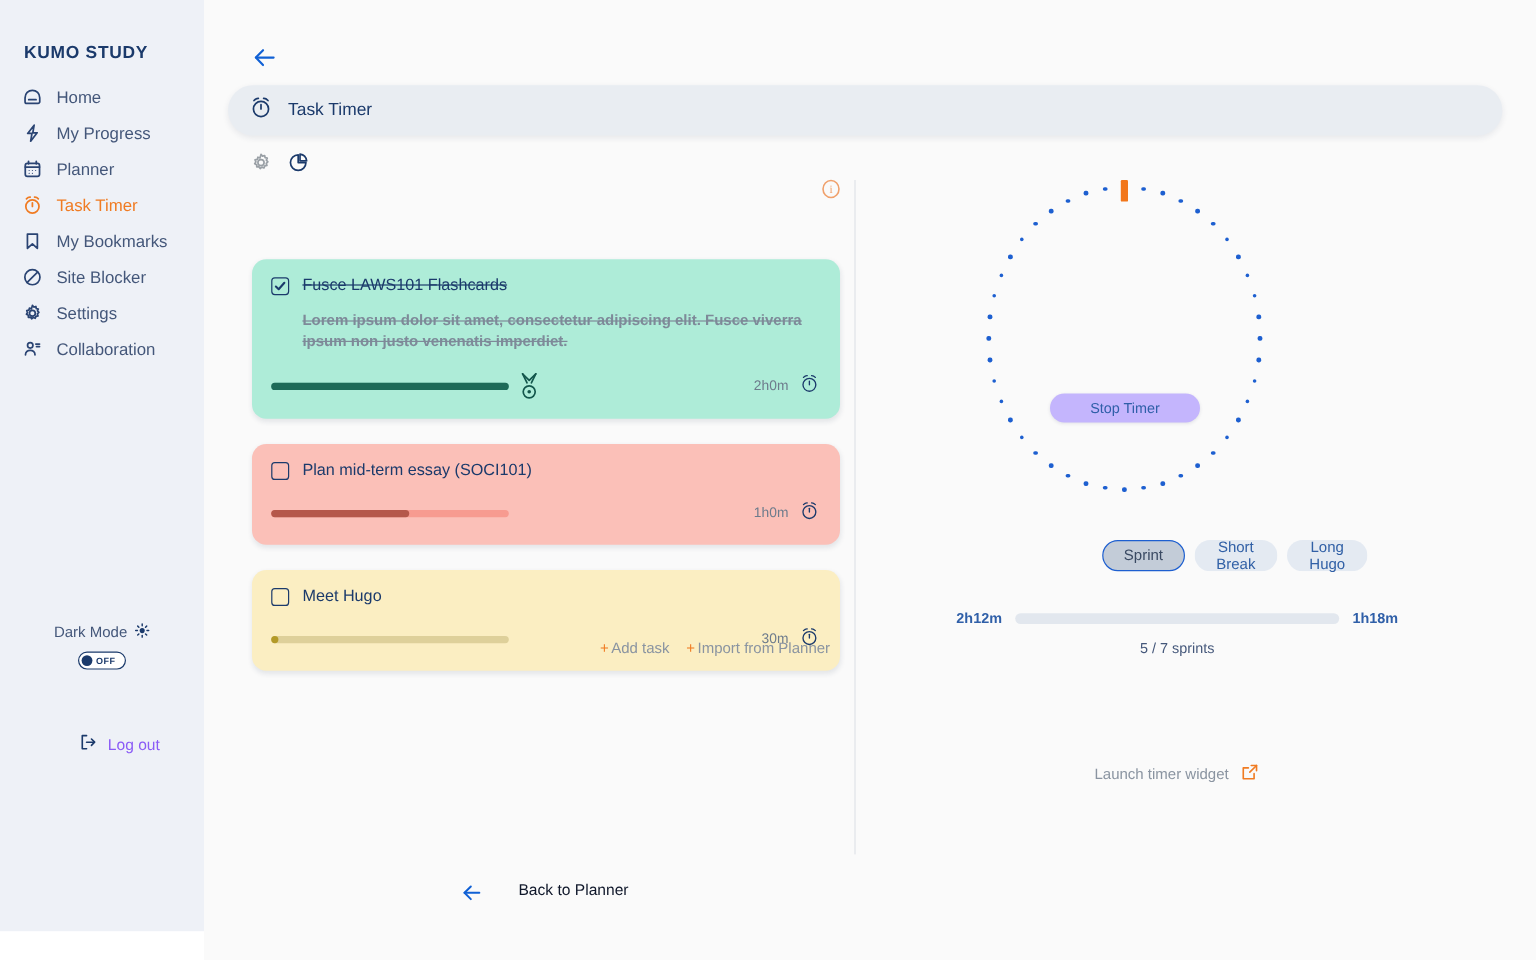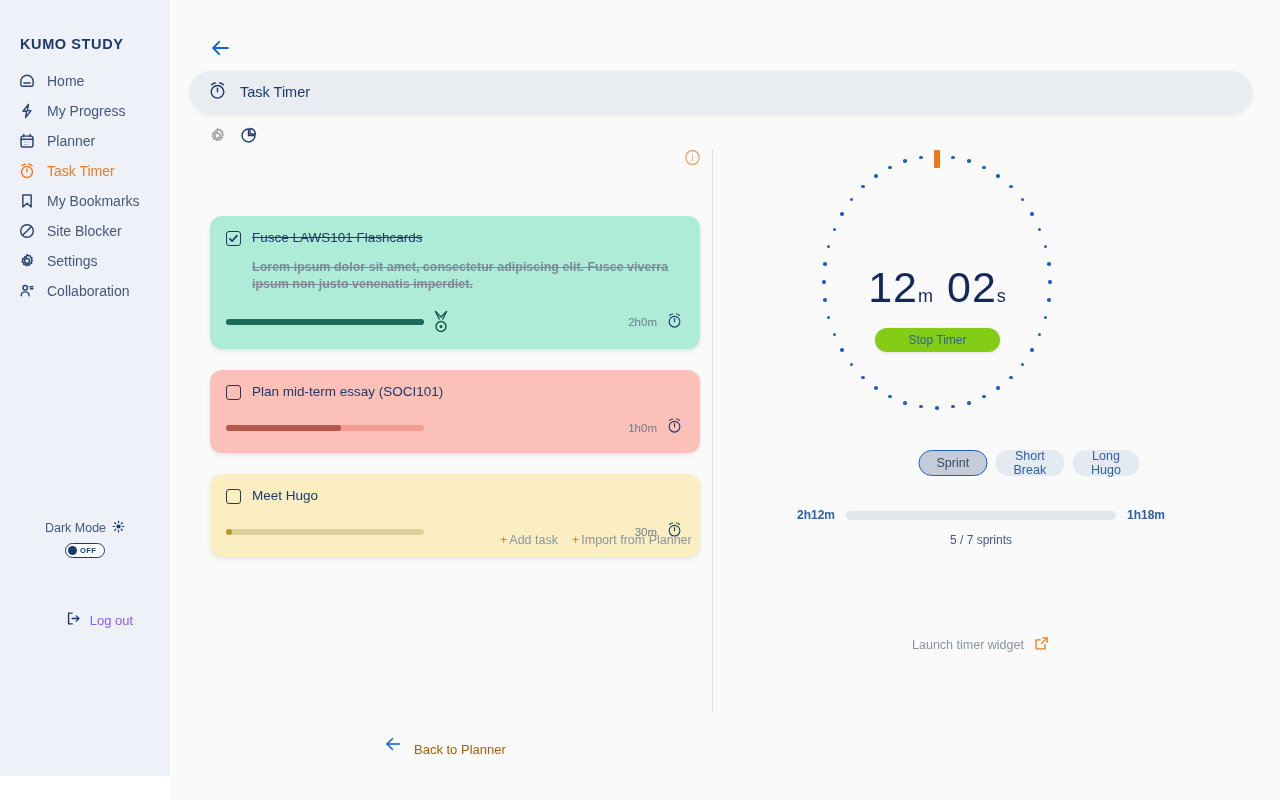--- a/index.html
+++ b/index.html
@@ -134,21 +134,21 @@
   .dial-mark { position: absolute; width: 6px; height: 18px; background: #f2761a; left: 50%; margin-left: -3px; top: -2px; border-radius: 1px; }
   .timer-text {
     position: absolute; left: 0; top: 113px; width: 240px; text-align: center;
     color: #11285c; white-space: nowrap;
   }
   .timer-text .big { font-size: 43px; letter-spacing: 1px; font-weight: 400; }
   .timer-text .unit { font-size: 18px; }
   .timer-text .gap { display: inline-block; width: 14px; }
   .stop-btn {
     position: absolute; left: 58px; top: 178px; width: 125px; height: 24px;
-    background: #84cc16; border-radius: 12px; border: none;
+    background: #c4b5fd; border-radius: 12px; border: none;
     color: #2f5fa8; font-size: 12px; font-family: "Liberation Sans", sans-serif;
     cursor: pointer; box-shadow: 0 1px 3px rgba(30,45,80,0.12);
   }
 
   .modes { position: absolute; left: 317px; top: 300px; display: flex; gap: 8px; transform: translateX(-50%); }
   .mode-btn {
     height: 26px; border-radius: 13px; padding: 0 17px;
     display: flex; align-items: center; justify-content: center;
     font-size: 12.5px; color: #3160a6; background: #e4eaf2;
     border: 1.6px solid transparent; cursor: pointer;
@@ -164,22 +164,22 @@
 
   .launch-row {
     position: absolute; left: 0; top: 485px; width: 538px;
     display: flex; align-items: center; justify-content: center; gap: 9px;
     font-size: 12.5px; color: #8a94a1; cursor: pointer;
   }
   .launch-row svg { stroke: #f07b22; fill: none; stroke-width: 1.6; stroke-linecap: round; stroke-linejoin: round; }
 
   .back-planner {
     position: absolute; left: 214px; top: 734px;
-    display: flex; align-items: flex-end; gap: 10px;
-    font-size: 13px; color: #a16207; cursor: pointer;
+    display: flex; align-items: flex-start; gap: 28px;
+    font-size: 13px; color: #0f172a; cursor: pointer;
   }
   .back-planner svg { stroke: #1161d5; fill: none; stroke-width: 1.8; stroke-linecap: round; stroke-linejoin: round; }
 </style>
 </head>
 <body>
 
 <div id="app">
 
   <aside id="sidebar">
     <div class="brand">KUMO STUDY</div>
@@ -431,23 +431,20 @@
       </section>
 
     <div class="add-row">
       <span class="add-link"><span class="plus">+</span><span>Add task</span></span>
       <span class="add-link"><span class="plus">+</span><span>Import from Planner</span></span>
     </div>
 
     <section class="timer-panel">
       <div class="dial" id="dial">
         <div class="dial-mark" style="top: 0px;"></div>
-        <div class="timer-text">
-          <span class="big">12</span><span class="unit">m</span><span class="gap"></span><span class="big">02</span><span class="unit">s</span>
-        </div>
         <button class="stop-btn">Stop Timer</button>
       <div class="dial-dot" style="left: 134.382px; top: 5.5825px;"></div>
           <div class="dial-dot" style="left: 150.136px; top: 9.40389px;"></div>
           <div class="dial-dot" style="left: 165.242px; top: 15.6864px;"></div>
           <div class="dial-dot" style="left: 179.392px; top: 24.3021px;"></div>
           <div class="dial-dot" style="left: 192.299px; top: 35.0756px;"></div>
           <div class="dial-dot" style="left: 203.7px; top: 47.7875px;"></div>
           <div class="dial-dot" style="left: 213.362px; top: 62.1793px;"></div>
           <div class="dial-dot" style="left: 221.088px; top: 77.9577px;"></div>
           <div class="dial-dot" style="left: 226.723px; top: 94.8017px;"></div>

